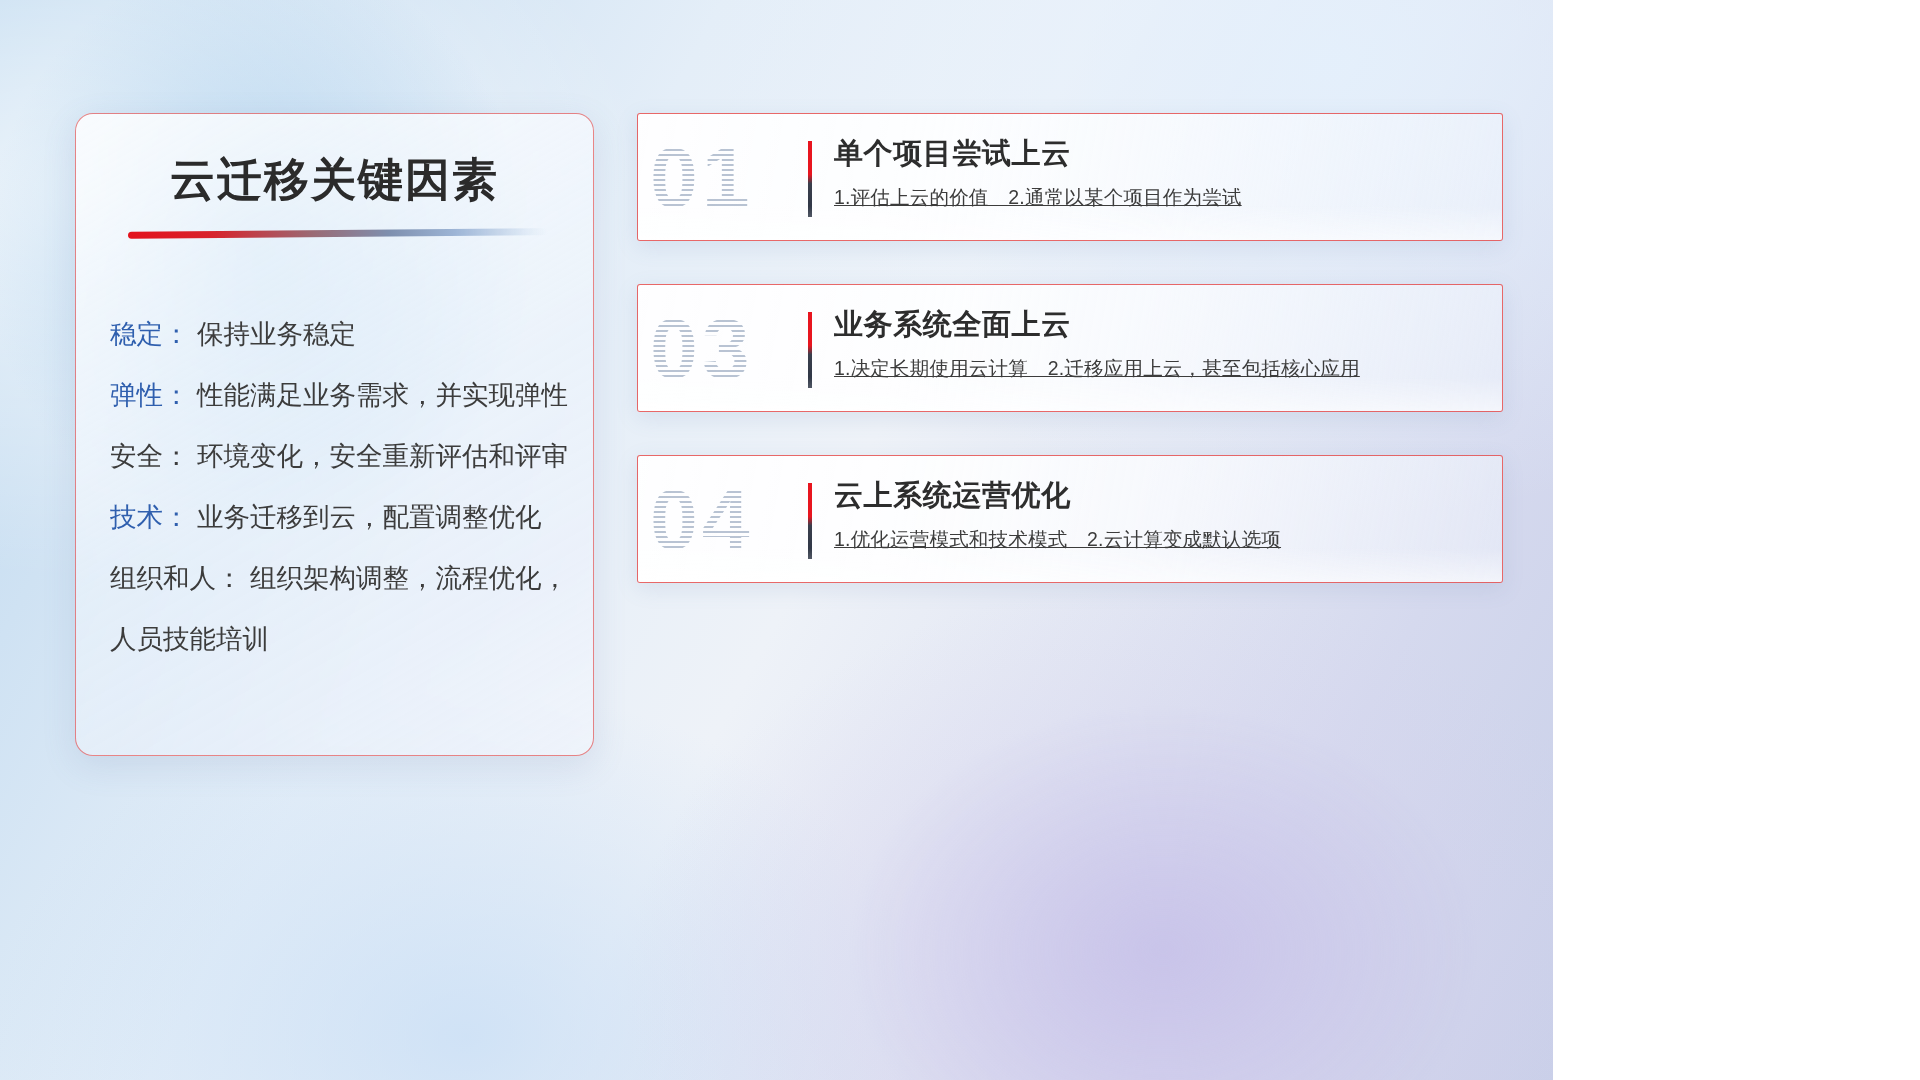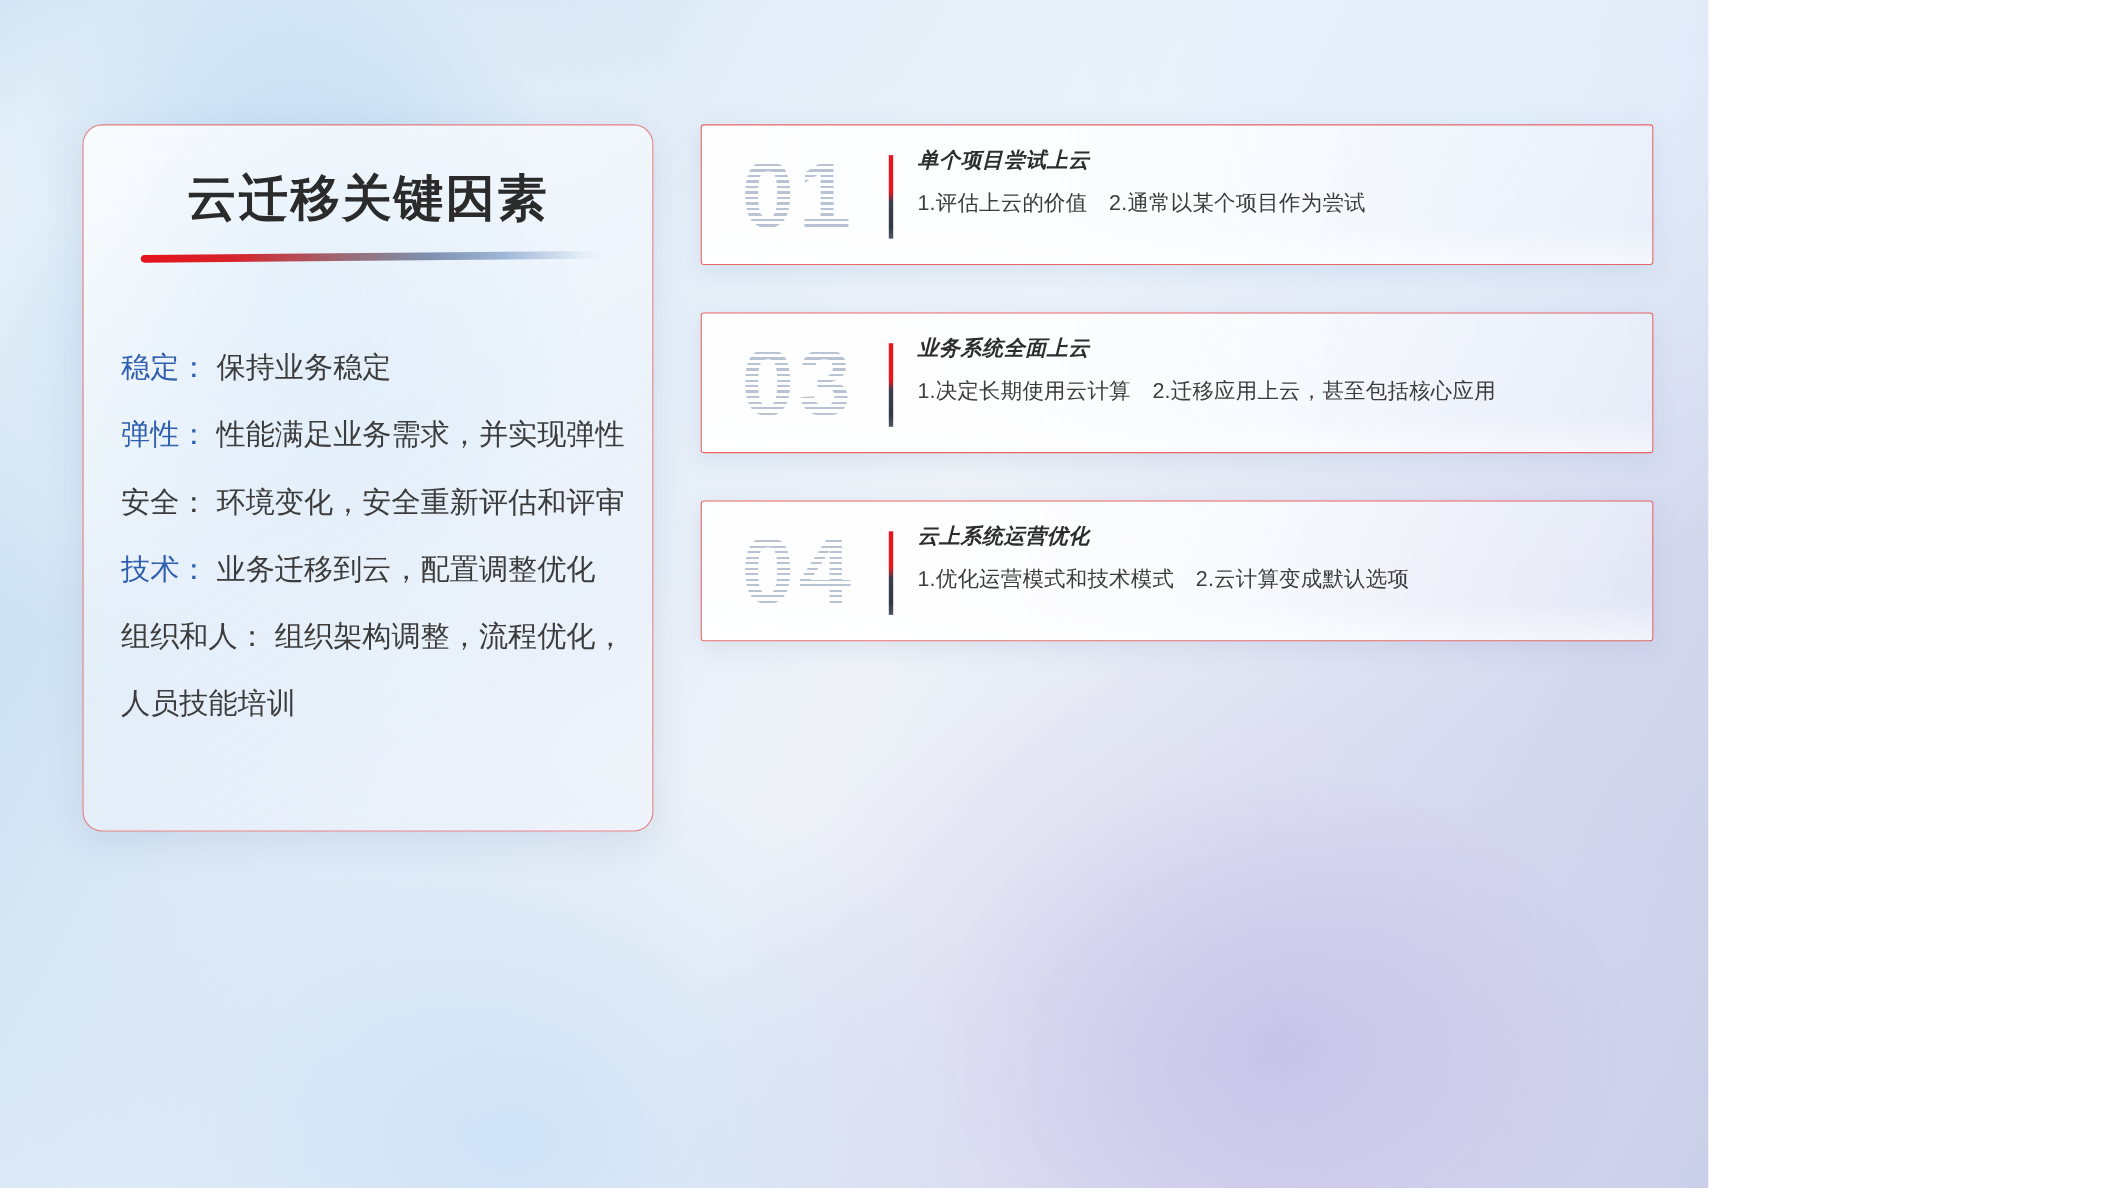--- a/index.html
+++ b/index.html
@@ -138,21 +138,21 @@
     position: absolute;
     left: 0; right: 0; bottom: 0;
     height: 34px;
     background: linear-gradient(180deg, rgba(255,255,255,0) 0%, rgba(255,255,255,0.55) 100%);
     pointer-events: none;
   }
 
   
   .ghost-num {
     position: absolute;
-    left: 36px;
+    left: 12px;
     top: 50%;
     transform: translateY(-50%);
     font-size: 86px;
     font-weight: bold;
     letter-spacing: 4px;
     line-height: 1;
     color: #9fb0c8;
     opacity: 0.55;
     -webkit-background-clip: text;
     background-clip: text;
@@ -175,34 +175,34 @@
     background: linear-gradient(180deg, #e8151f 0%, #e8151f 44%, #3a3f4d 56%, #2c3444 100%);
   }
 
   .card-text {
     position: absolute;
     left: 196px;
     right: 18px;
     top: 21px;
   }
   .card-title {
-    font-size: 19px;
+    font-size: 29px;
     font-weight: bold;
     color: #2d2d2d;
     letter-spacing: 0.6px;
     line-height: 1.3;
     white-space: nowrap;
-    font-style: italic;
   }
   .card-sub {
     margin-top: 11px;
     font-size: 19.5px;
     color: #3c3c3c;
     letter-spacing: 0.2px;
     white-space: nowrap;
+    text-decoration: underline;
   }
 </style>
 </head>
 <body>
 
 <div id="slide">
 
   <div class="left-panel">
     <div class="panel-title">云迁移关键因素</div>
     <div class="title-rule"></div>

